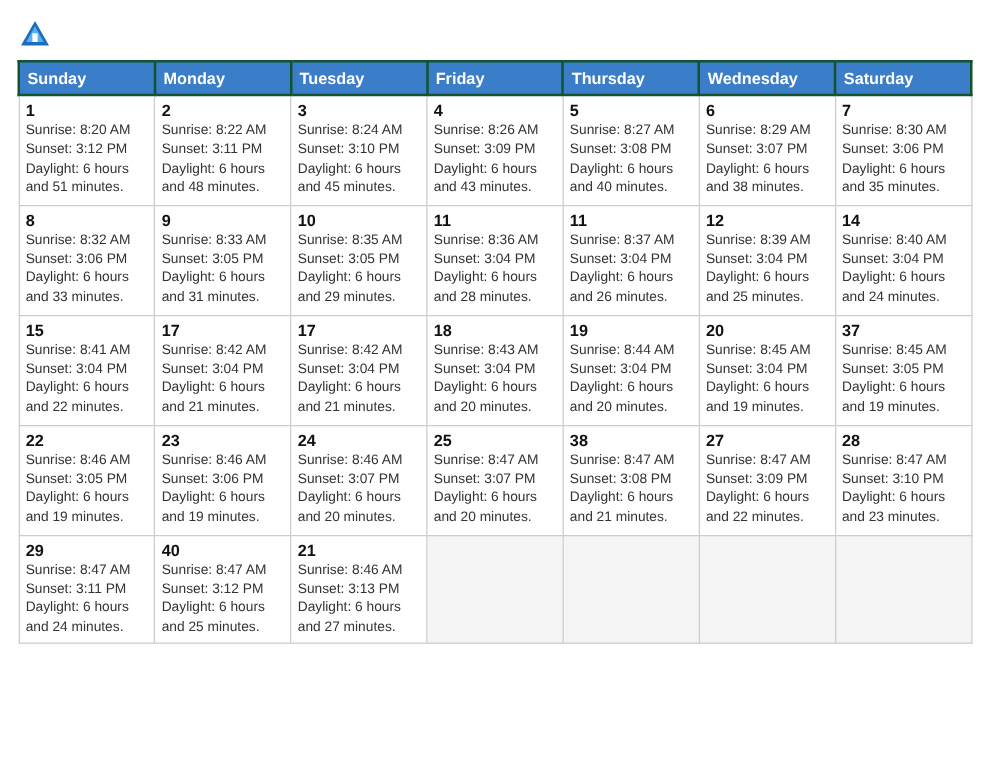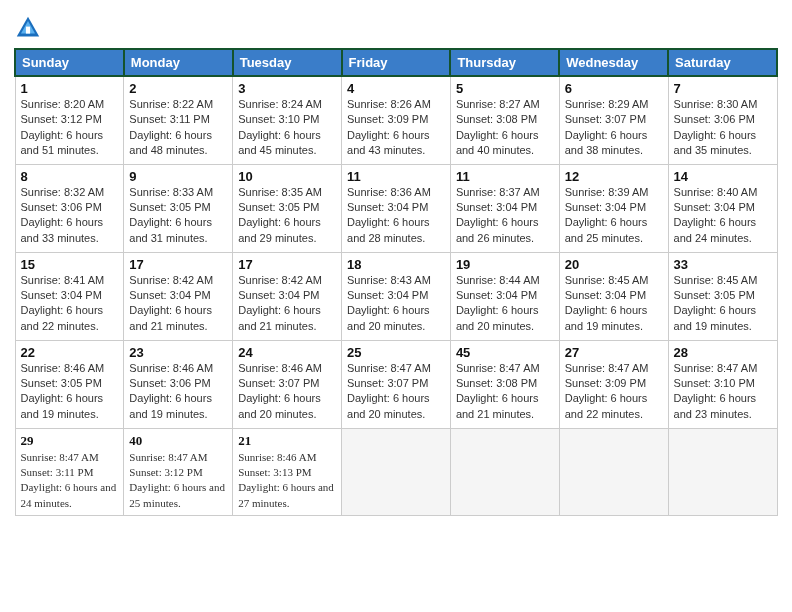--- a/index.html
+++ b/index.html
@@ -78,21 +78,20 @@
       vertical-align: top;
       border: 1px solid #ccc;
       padding: 4px 5px;
       font-size: 9.5px;
       color: #333;
       height: 88px;
       background: #fff;
     }
     .calendar tbody tr:last-child td {
       height: 78px;
-      font-family: Liberation Serif, serif;
     }
     .cell-day {
       font-size: 13px;
       font-weight: bold;
       color: #111;
       display: block;
       margin-bottom: 1px;
     }
     .cell-info {
       font-size: 11px;
@@ -220,21 +219,21 @@
       </td>
           <td>
         <span class="cell-day">19</span>
         <span class="cell-info">Sunrise: 8:44 AM<br>Sunset: 3:04 PM<br>Daylight: 6 hours and 20 minutes.</span>
       </td>
           <td>
         <span class="cell-day">20</span>
         <span class="cell-info">Sunrise: 8:45 AM<br>Sunset: 3:04 PM<br>Daylight: 6 hours and 19 minutes.</span>
       </td>
           <td>
-        <span class="cell-day">33</span>
+        <span class="cell-day">37</span>
         <span class="cell-info">Sunrise: 8:45 AM<br>Sunset: 3:05 PM<br>Daylight: 6 hours and 19 minutes.</span>
       </td>
         </tr>
         <tr class="row-alt">
           <td>
         <span class="cell-day">22</span>
         <span class="cell-info">Sunrise: 8:46 AM<br>Sunset: 3:05 PM<br>Daylight: 6 hours and 19 minutes.</span>
       </td>
           <td>
         <span class="cell-day">23</span>
@@ -242,21 +241,21 @@
       </td>
           <td>
         <span class="cell-day">24</span>
         <span class="cell-info">Sunrise: 8:46 AM<br>Sunset: 3:07 PM<br>Daylight: 6 hours and 20 minutes.</span>
       </td>
           <td>
         <span class="cell-day">25</span>
         <span class="cell-info">Sunrise: 8:47 AM<br>Sunset: 3:07 PM<br>Daylight: 6 hours and 20 minutes.</span>
       </td>
           <td>
-        <span class="cell-day">45</span>
+        <span class="cell-day">38</span>
         <span class="cell-info">Sunrise: 8:47 AM<br>Sunset: 3:08 PM<br>Daylight: 6 hours and 21 minutes.</span>
       </td>
           <td>
         <span class="cell-day">27</span>
         <span class="cell-info">Sunrise: 8:47 AM<br>Sunset: 3:09 PM<br>Daylight: 6 hours and 22 minutes.</span>
       </td>
           <td>
         <span class="cell-day">28</span>
         <span class="cell-info">Sunrise: 8:47 AM<br>Sunset: 3:10 PM<br>Daylight: 6 hours and 23 minutes.</span>
       </td>

